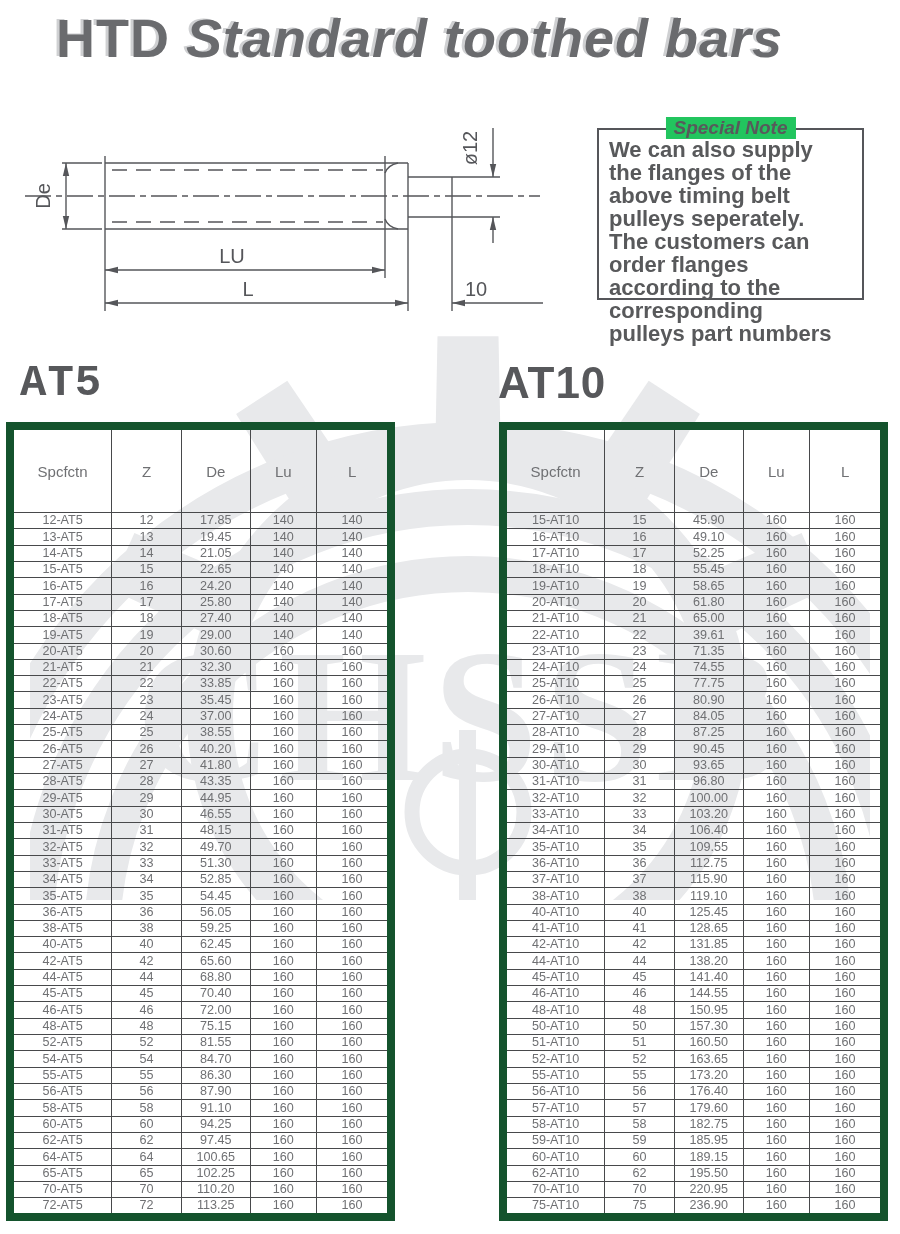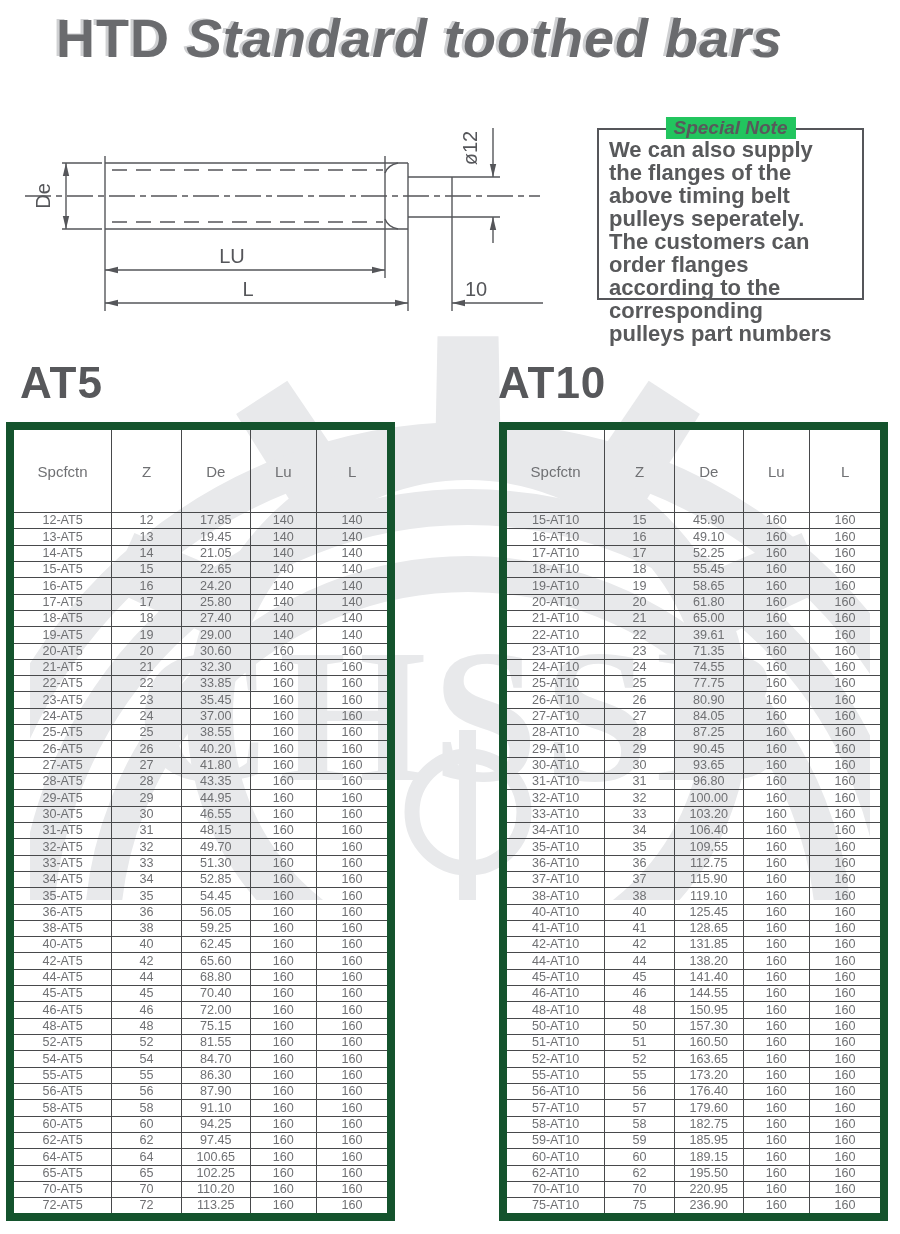--- a/index.html
+++ b/index.html
@@ -17,21 +17,21 @@
   .diagram line,.diagram path{stroke:#55565a;stroke-width:1.4;fill:none;}
   .diagram polygon{fill:#55565a;stroke:none;}
   .note{position:absolute;left:597px;top:128px;width:267px;height:172px;
         border:2px solid #55565a;box-sizing:border-box;background:transparent;}
   .note .legend{position:absolute;top:-13px;left:50%;transform:translateX(-50%);
         background:#22c55e;padding:0 8px;font-weight:bold;font-style:italic;
         font-size:19px;color:#58595b;white-space:nowrap;}
   .note p{margin:8px 28px 0 10px;width:225px;font-size:22px;line-height:23px;color:#58595b;font-weight:bold;}
   .tbl-head{position:absolute;margin:0;font-size:44px;font-weight:bold;color:#57585b;
         letter-spacing:1px;}
-  #head-at5{left:20px;top:358px;}
+  #head-at5{left:20px;top:358px;font-family:Liberation Mono, monospace;}
   #head-at10{left:498px;top:358px;}
   .tbl{position:absolute;width:389px;}
   #tbl-at5{left:6px;top:422px;}
   #tbl-at10{left:499px;top:422px;}
   table.grid{border-collapse:collapse;width:100%;table-layout:fixed;background:transparent;
         border:8px solid #14532d;}
   table.grid th,table.grid td{border:1px solid #48494b;text-align:center;padding:0;
         color:#6f7073;overflow:hidden;white-space:nowrap;}
   table.grid th{height:82px;font-size:15px;font-weight:normal;}
   table.grid td{height:15.32px;font-size:12.6px;line-height:1;}

